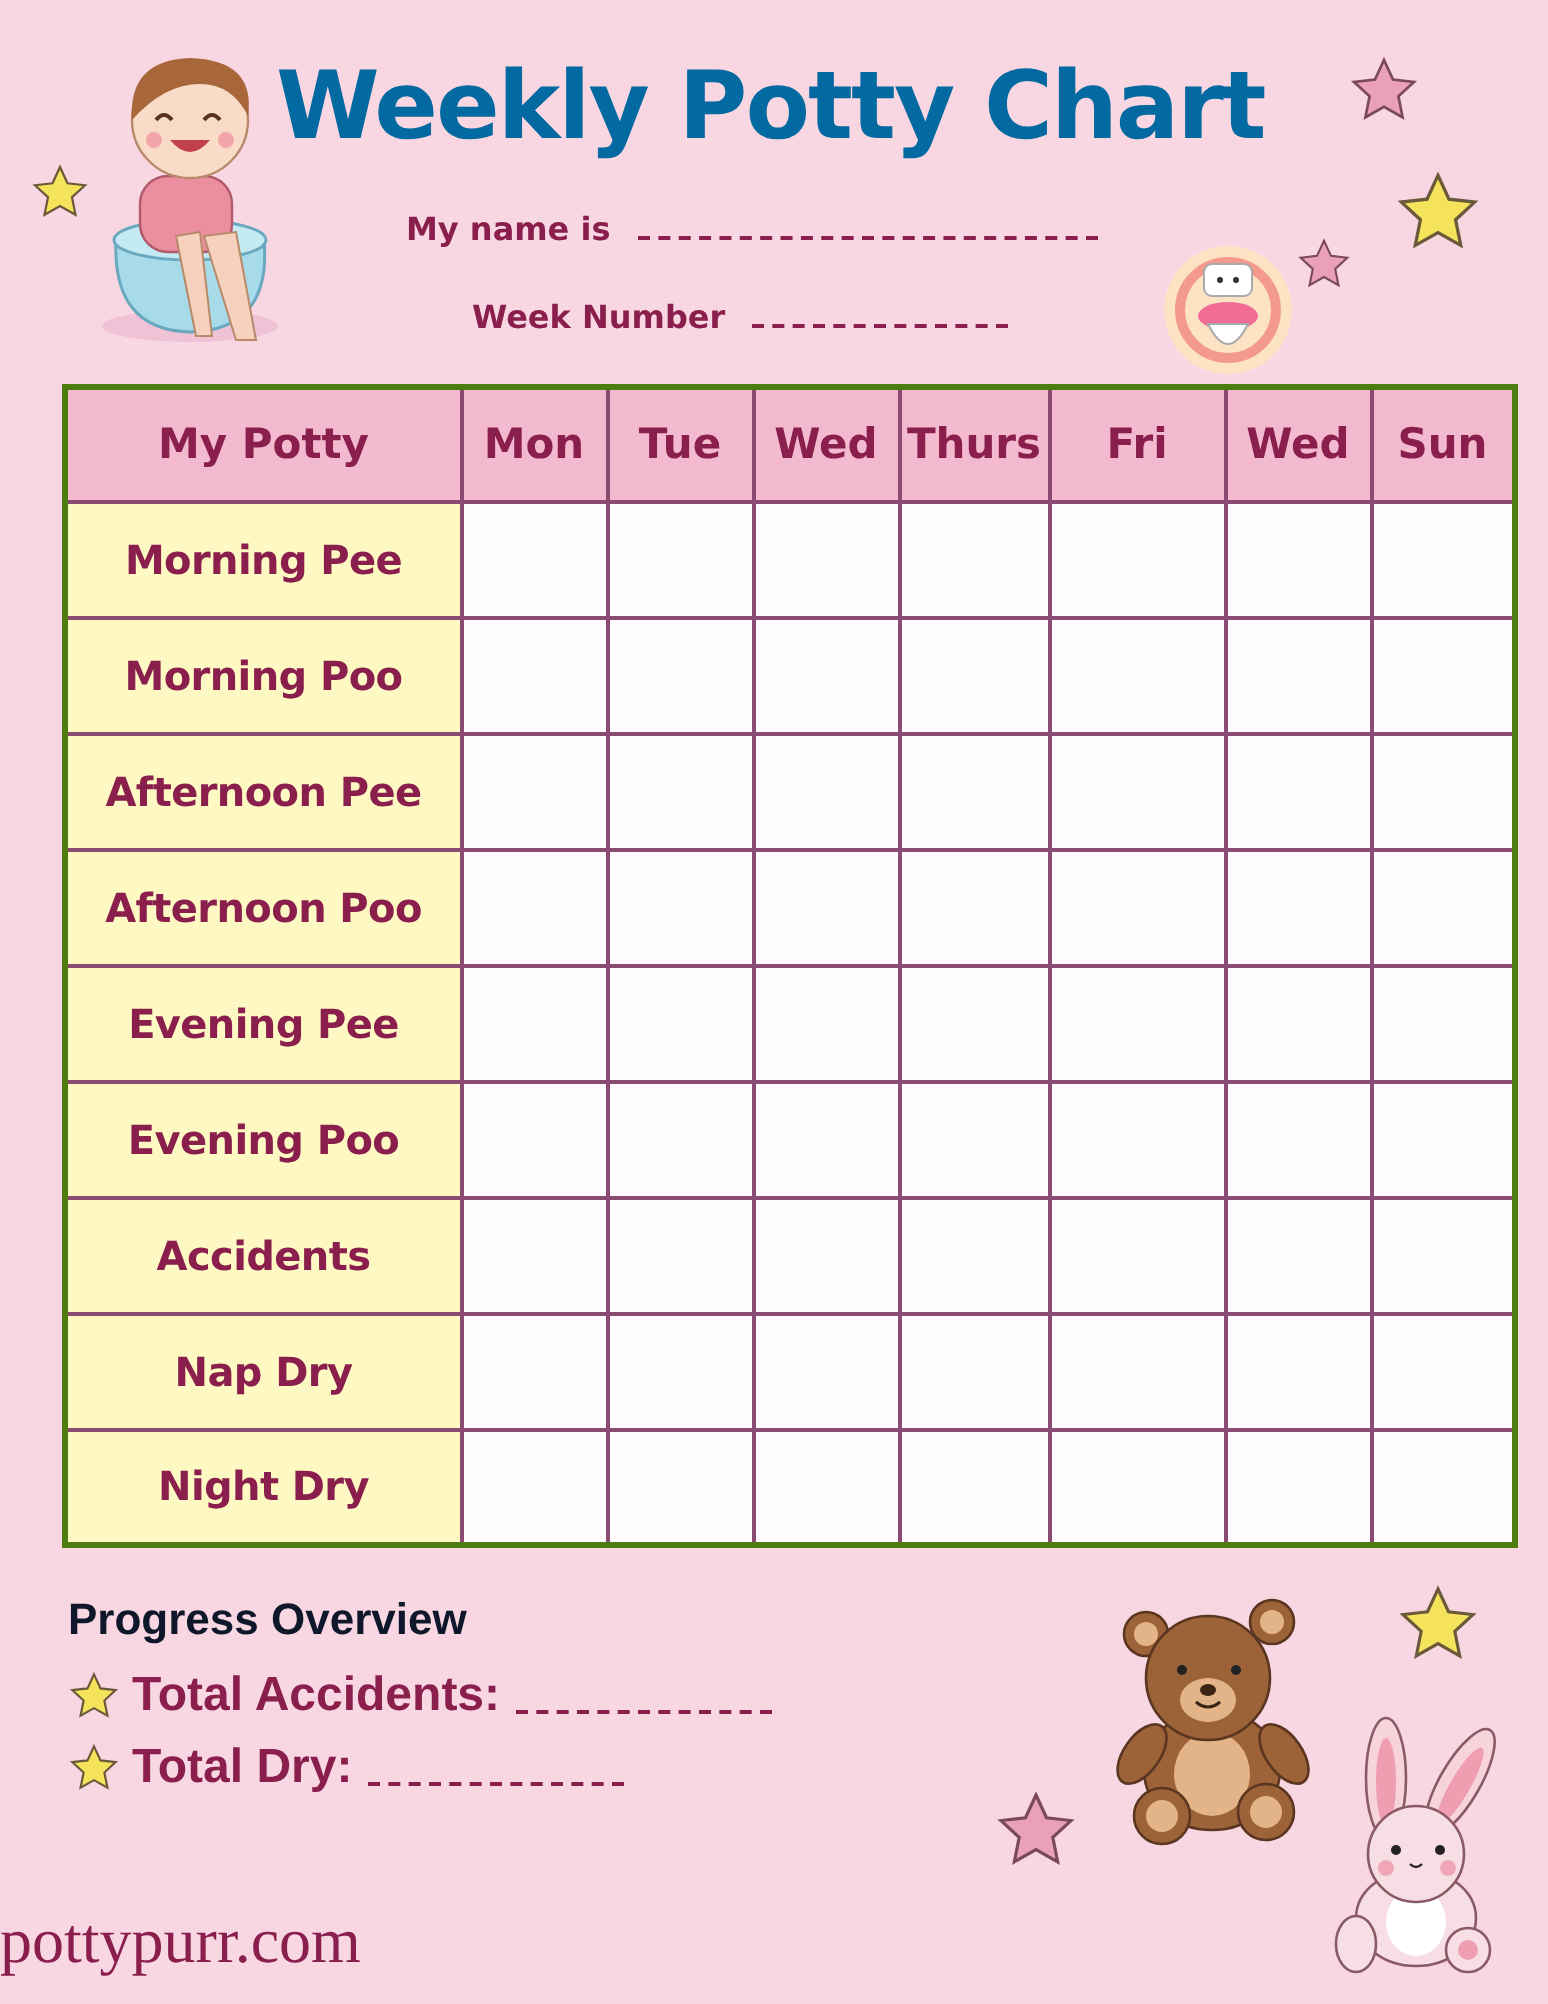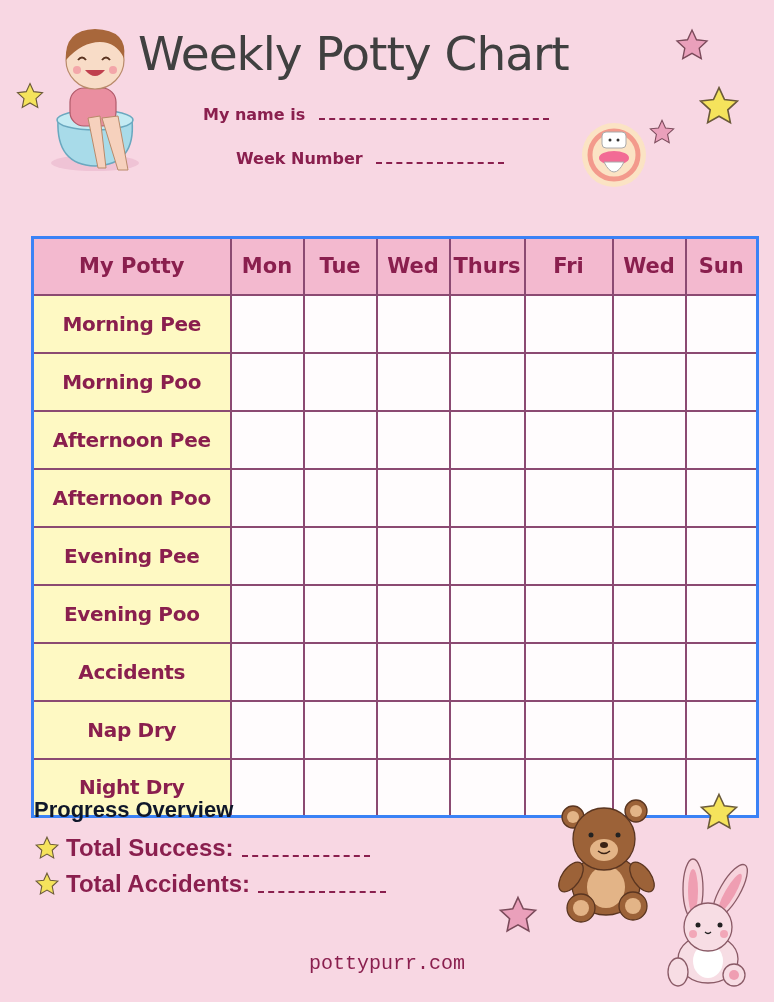--- a/index.html
+++ b/index.html
@@ -6,35 +6,34 @@
   html, body { width: 774px; height: 1002px; overflow: hidden; }
   body {
     background: #f8d7e3;
     font-family: "DejaVu Sans", sans-serif;
     color: #8a1f4e;
     position: relative;
   }
   .abs { position: absolute; }
   .title {
     left: 138px; top: 26px; width: 520px;
-    font-size: 47px; font-weight: normal; letter-spacing: -1px;
-    color: #404040; white-space: nowrap;
+    font-size: 47px; font-weight: bold; letter-spacing: -1px;
+    color: #0369a1; white-space: nowrap;
   }
   .field-line {
     font-size: 16px; font-weight: bold; color: #8a1f4e; white-space: nowrap;
   }
   .name-line { left: 203px; top: 104px; }
   .week-line { left: 236px; top: 148px; text-align: right; }
   .blank { display: inline-block; border-bottom: 2px dashed #8a1f4e; height: 16px; vertical-align: baseline; margin-left: 8px; }
 
   table.chart {
     position: absolute; left: 31px; top: 192px;
     border-collapse: collapse;
-    border: 3px solid #3b82f6;
-    margin-top: 44px;
+    border: 3px solid #4d7c0f;
   }
   table.chart td, table.chart th {
     border: 2.5px solid #8b4a72;
     text-align: center; vertical-align: middle;
   }
   table.chart th {
     height: 57px;
     background: #f3b9cf;
     font-size: 21px; font-weight: bold; color: #8a1f4e;
   }
@@ -45,22 +44,22 @@
   }
   table.chart td.cell { background: #fffcfd; cursor: pointer; }
 
   .progress { left: 34px; top: 797px; }
   .progress h2 { font-size: 22px; font-weight: bold; color: #0f172a; margin-bottom: 7px; font-family: "Liberation Sans", sans-serif; }
   .progress .item { font-size: 24px; font-weight: bold; color: #8a1f4e; height: 36px; display: flex; align-items: center; font-family: "Liberation Sans", sans-serif; white-space: nowrap; }
   .progress .item .blank { height: 18px; }
   .progress .star { width: 26px; height: 26px; margin-right: 6px; }
 
   .footer {
-    left: 0; width: 774px; top: 952px; text-align: center;
-    font-size: 20px; color: #8a1f4e; font-family: Liberation Mono, monospace;
+    left: 0; width: 774px; top: 952px; text-align: left;
+    font-size: 32px; color: #8a1f4e; font-family: Liberation Serif, serif;
   }
 </style>
 </head>
 <body>
 
 <svg class="abs" style="left:40px;top:20px" width="110" height="155" viewBox="0 0 110 155">
   <ellipse cx="55" cy="143" rx="44" ry="8" fill="#efc3d5"></ellipse>
   <path d="M18 100 Q16 145 55 146 Q96 145 92 100 Z" fill="#a8dbe9" stroke="#6aa8bf" stroke-width="1.5"></path>
   <ellipse cx="55" cy="100" rx="38" ry="10" fill="#c4ebf3" stroke="#6aa8bf" stroke-width="1.5"></ellipse>
   <rect x="30" y="68" width="46" height="38" rx="14" fill="#ea8ea0" stroke="#b05a6a" stroke-width="1.2"></rect>
@@ -214,28 +213,28 @@
       </tr>
     </tbody>
 </table>
 
 <div class="abs progress">
   <h2>Progress Overview</h2>
   <div class="item">
     <svg class="star" viewBox="0 0 24 24">
         <path d="M12 2l3 6.5 7 .8-5.2 4.8 1.4 7L12 17.6 5.8 21.1l1.4-7L2 9.3l7-.8z" fill="#f5e35c" stroke="#6b5a3a" stroke-width="1"></path>
       </svg>
-    <span>Total Success:</span>
+    <span>Total Accidents:</span>
     <span class="blank" style="width:128px"></span>
   </div>
   <div class="item">
     <svg class="star" viewBox="0 0 24 24">
         <path d="M12 2l3 6.5 7 .8-5.2 4.8 1.4 7L12 17.6 5.8 21.1l1.4-7L2 9.3l7-.8z" fill="#f5e35c" stroke="#6b5a3a" stroke-width="1"></path>
       </svg>
-    <span>Total Accidents:</span>
+    <span>Total Dry:</span>
     <span class="blank" style="width:128px"></span>
   </div>
 </div>
 
 <svg class="abs" style="left:556px;top:795px" width="102" height="130" viewBox="0 0 102 130">
   <circle cx="17" cy="22" r="11" fill="#9c6238" stroke="#5a3520" stroke-width="1.3"></circle>
     <circle cx="17" cy="22" r="6" fill="#e3b487"></circle>
   <circle cx="80" cy="16" r="11" fill="#9c6238" stroke="#5a3520" stroke-width="1.3"></circle>
     <circle cx="80" cy="16" r="6" fill="#e3b487"></circle>
   <ellipse cx="50" cy="90" rx="34" ry="30" fill="#9c6238" stroke="#5a3520" stroke-width="1.3"></ellipse>

